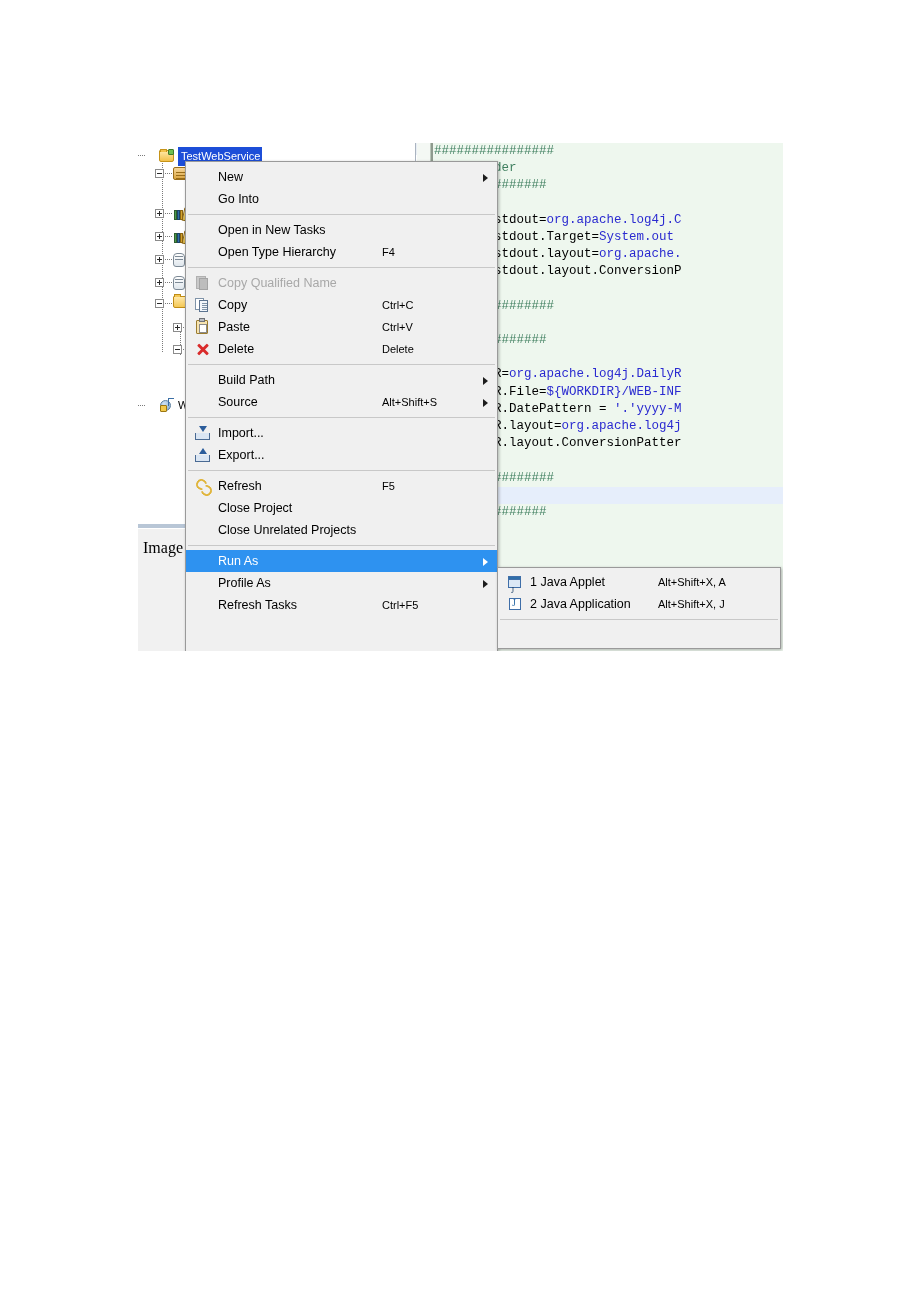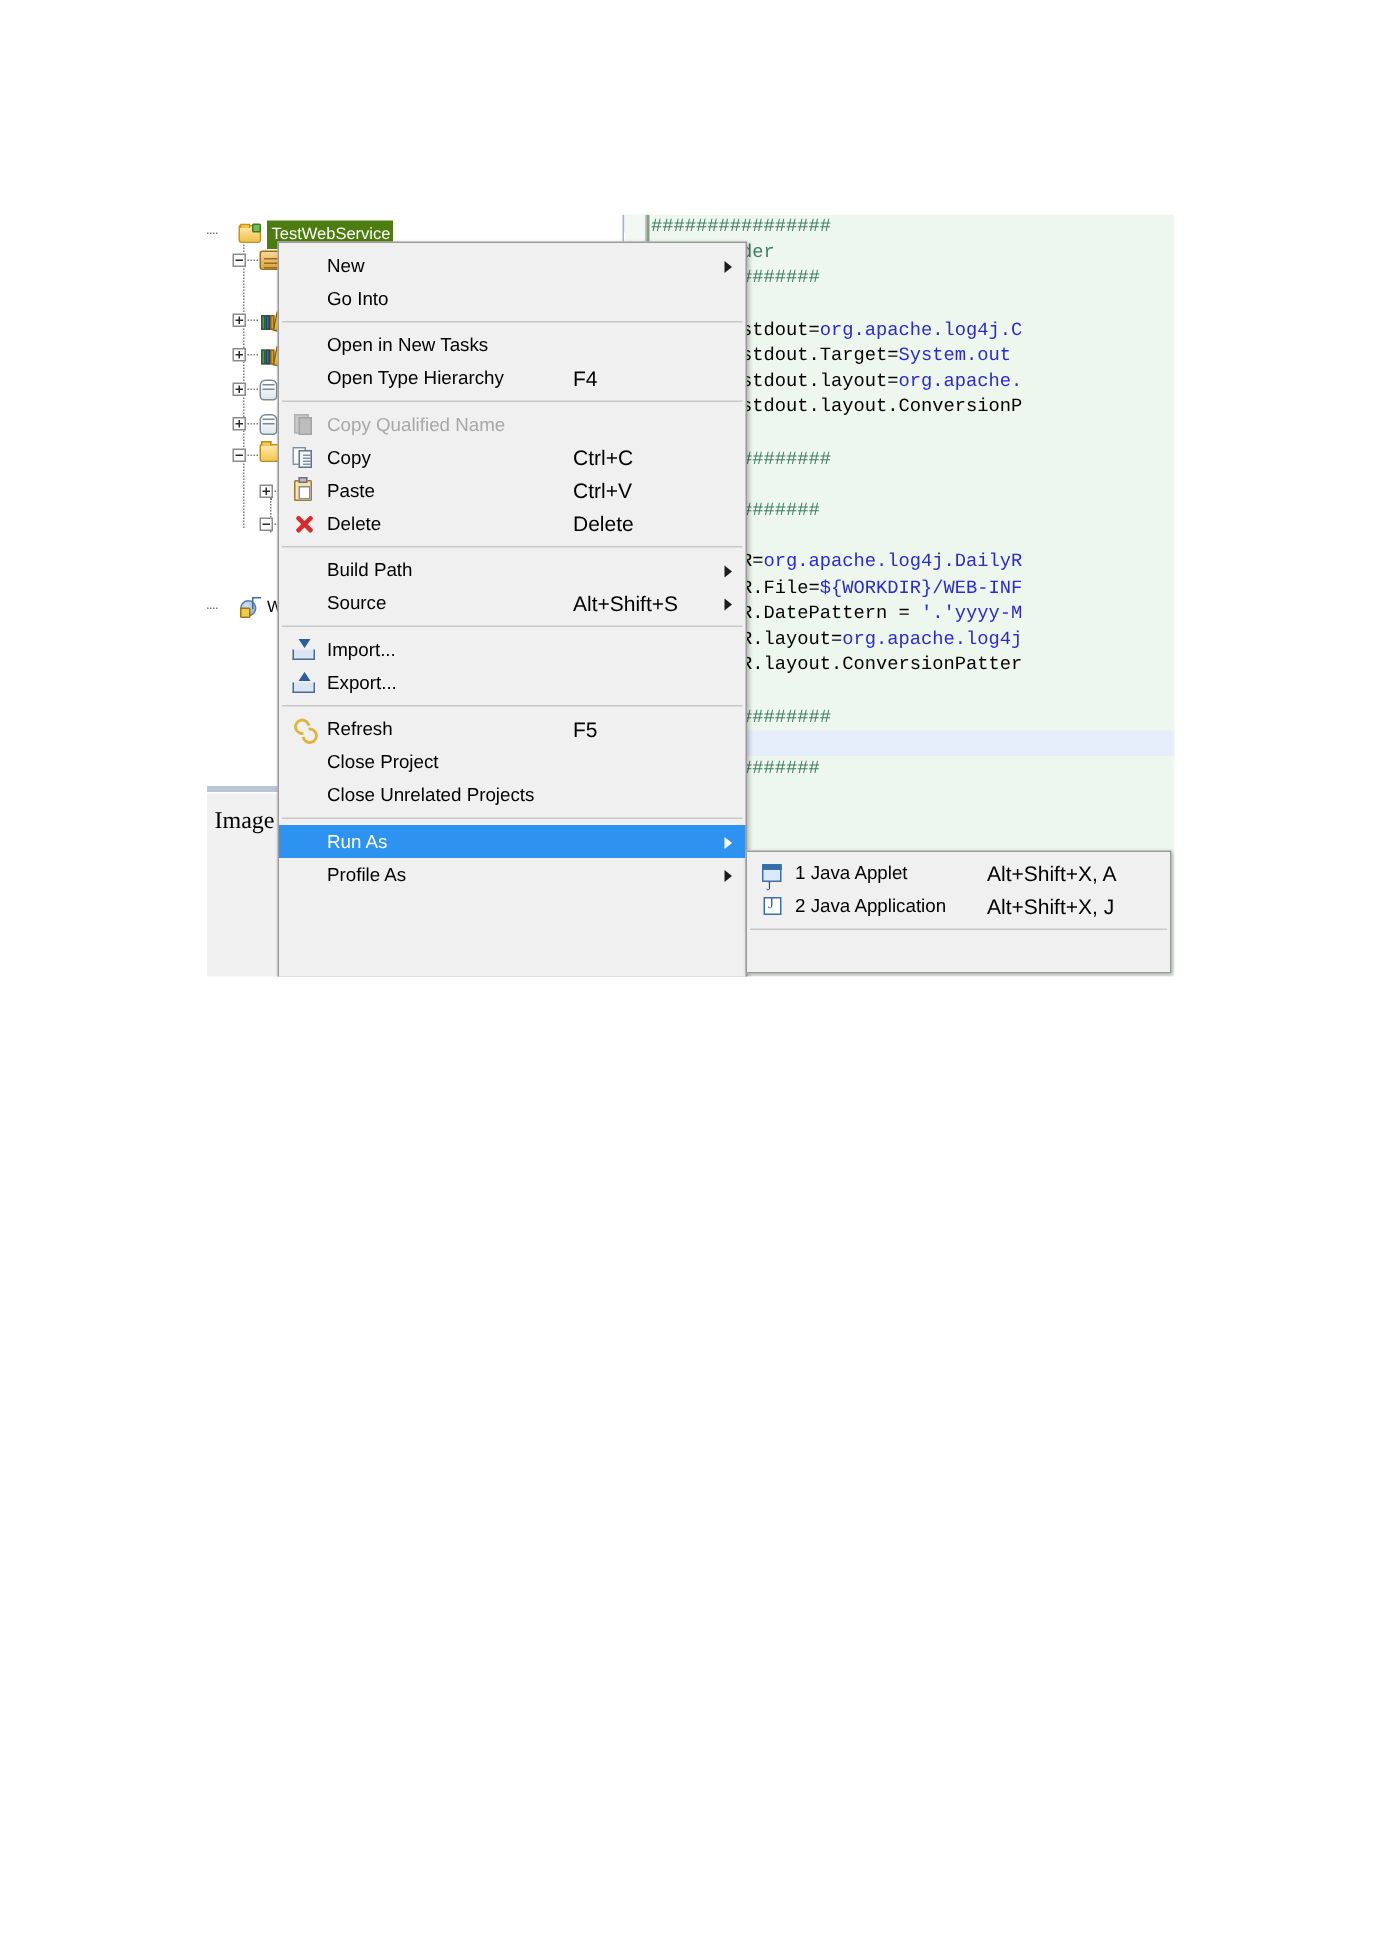--- a/index.html
+++ b/index.html
@@ -63,21 +63,21 @@
     font-size: 11px;
     color: #000000;
     white-space: nowrap;
   }
   .tree-label {
     font-size: 11px;
     color: #000;
     vertical-align: middle;
   }
   .tree-label.selected {
-    background: #4d7c0f;
+    background: #1d4ed8;
     color: #ffffff;
     padding: 1px 2px 1px 3px;
   }
 
   
   .vline {
     position: absolute;
     width: 1px;
     border-left: 1px dotted #7a7a7a;
   }
@@ -367,21 +367,21 @@
   }
   .menu-item.disabled { color: #a8a8a8; }
   .menu-item.selected {
     background: #2e92f0;
     color: #ffffff;
   }
   .menu-item .accel {
     position: absolute;
     left: 196px;
     top: 0;
-    font-size: 14px;
+    font-size: 11px;
   }
   #submenu .menu-item .accel { left: 160px; }
   .menu-item .arrow {
     position: absolute;
     right: 9px;
     top: 8px;
     width: 0; height: 0;
     border-left: 5px solid #1c1c1c;
     border-top: 4px solid transparent;
     border-bottom: 4px solid transparent;
@@ -705,20 +705,21 @@
       <div class="menu-sep"></div>
       <div class="menu-item"><span class="mi mi-refresh">
           <span class="a1"></span>
           <span class="a2"></span>
         </span><span>Refresh</span><span class="accel">F5</span></div>
       <div class="menu-item"><span>Close Project</span></div>
       <div class="menu-item"><span>Close Unrelated Projects</span></div>
       <div class="menu-sep"></div>
       <div class="menu-item selected"><span>Run As</span><span class="arrow"></span></div>
       <div class="menu-item"><span>Profile As</span><span class="arrow"></span></div>
+      <div class="menu-item"><span>Refresh Tasks</span><span class="accel">Ctrl+F5</span></div>
     </div>
 
   <div class="ctxmenu" id="submenu">
       <div class="menu-item"><span class="mi mi-applet">
           <span class="frame"></span>
           <span class="bar"></span>
           <span class="j">J</span>
         </span><span>1 Java Applet</span><span class="accel">Alt+Shift+X, A</span></div>
       <div class="menu-item"><span class="mi mi-japp">
           <span class="frame"></span>

